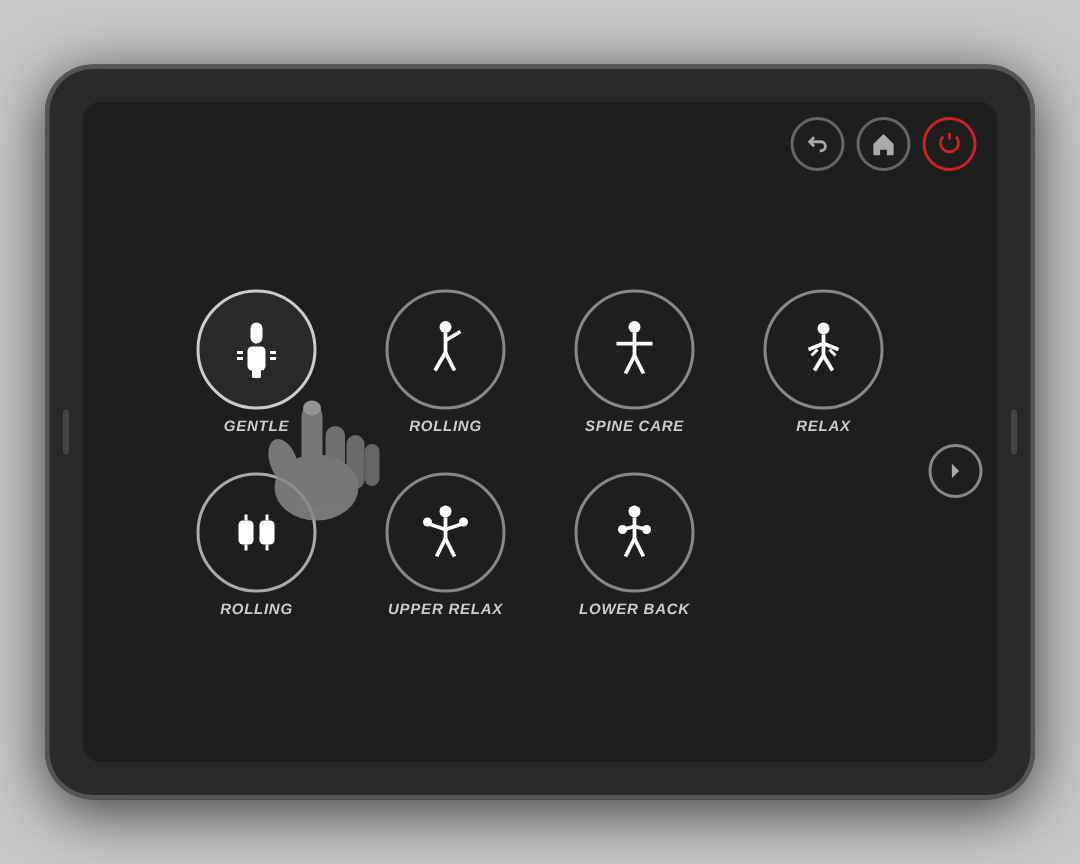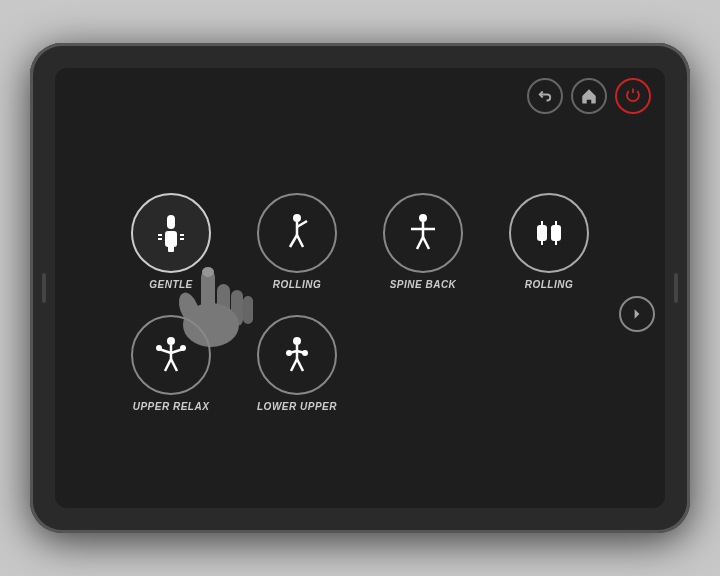--- a/index.html
+++ b/index.html
@@ -246,24 +246,41 @@
           <div class="mode-circle">
             <svg viewBox="0 0 44 44" fill="white">
 
               <circle cx="22" cy="7" r="4"></circle>
               <line x1="22" y1="11" x2="22" y2="26" stroke="white" stroke-width="2.5"></line>
               <line x1="10" y1="18" x2="34" y2="18" stroke="white" stroke-width="2.5"></line>
               <line x1="22" y1="26" x2="16" y2="38" stroke="white" stroke-width="2.5"></line>
               <line x1="22" y1="26" x2="28" y2="38" stroke="white" stroke-width="2.5"></line>
             </svg>
           </div>
-          <span class="mode-label">SPINE BACK</span>
-        </div>
-
-
+          <span class="mode-label">SPINE CARE</span>
+        </div>
+
+
+        <div class="mode-item">
+          <div class="mode-circle">
+            <svg viewBox="0 0 44 44" fill="white">
+
+              <circle cx="22" cy="8" r="4"></circle>
+              <line x1="22" y1="12" x2="22" y2="26" stroke="white" stroke-width="2.5"></line>
+              <line x1="12" y1="22" x2="22" y2="18" stroke="white" stroke-width="2.5"></line>
+              <line x1="32" y1="22" x2="22" y2="18" stroke="white" stroke-width="2.5"></line>
+              <line x1="22" y1="26" x2="16" y2="36" stroke="white" stroke-width="2.5"></line>
+              <line x1="22" y1="26" x2="28" y2="36" stroke="white" stroke-width="2.5"></line>
+
+              <line x1="18" y1="22" x2="14" y2="26" stroke="white" stroke-width="2"></line>
+              <line x1="26" y1="22" x2="30" y2="26" stroke="white" stroke-width="2"></line>
+            </svg>
+          </div>
+          <span class="mode-label">RELAX</span>
+        </div>
 
         <div class="mode-item rolling">
           <div class="mode-circle">
             <svg viewBox="0 0 44 44" fill="white">
 
               <rect x="10" y="14" width="10" height="16" rx="3"></rect>
               <rect x="24" y="14" width="10" height="16" rx="3"></rect>
               <line x1="15" y1="10" x2="15" y2="14" stroke="white" stroke-width="2"></line>
               <line x1="29" y1="10" x2="29" y2="14" stroke="white" stroke-width="2"></line>
               <line x1="15" y1="30" x2="15" y2="34" stroke="white" stroke-width="2"></line>
@@ -297,21 +314,21 @@
               <circle cx="22" cy="8" r="4"></circle>
               <line x1="22" y1="12" x2="22" y2="26" stroke="white" stroke-width="2.5"></line>
               <line x1="14" y1="20" x2="22" y2="18" stroke="white" stroke-width="2.5"></line>
               <line x1="30" y1="20" x2="22" y2="18" stroke="white" stroke-width="2.5"></line>
               <line x1="22" y1="26" x2="16" y2="38" stroke="white" stroke-width="2.5"></line>
               <line x1="22" y1="26" x2="28" y2="38" stroke="white" stroke-width="2.5"></line>
               <circle cx="14" cy="20" r="3"></circle>
               <circle cx="30" cy="20" r="3"></circle>
             </svg>
           </div>
-          <span class="mode-label">LOWER UPPER</span>
+          <span class="mode-label">LOWER BACK</span>
         </div>
 
       </div>
 
       <div class="hand-overlay">
         <svg viewBox="0 0 100 120" width="100" height="120">
 
           <g fill="#888" opacity="0.85">
 
             <ellipse cx="48" cy="85" rx="28" ry="22"></ellipse>

